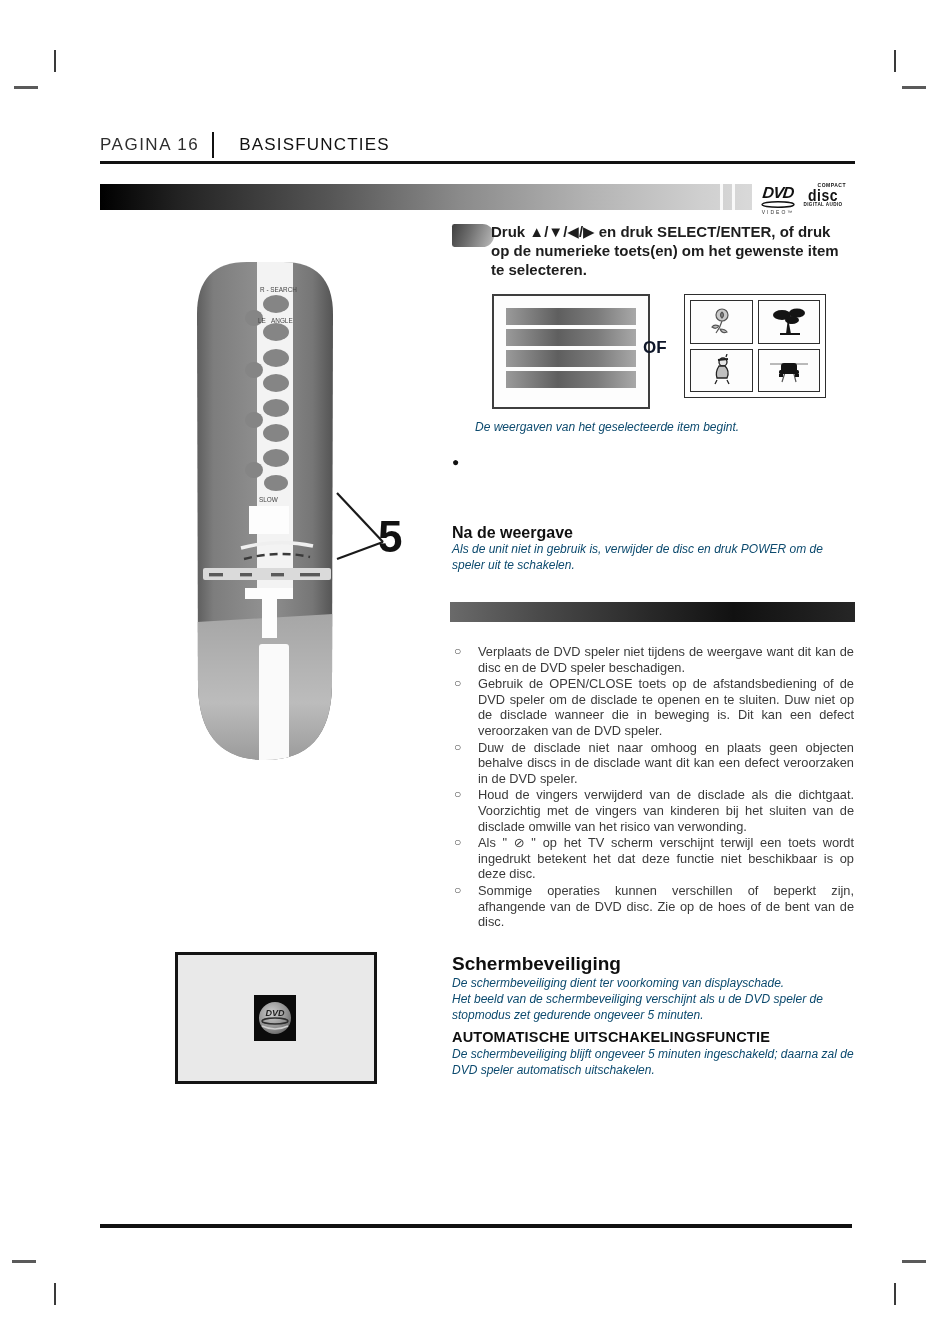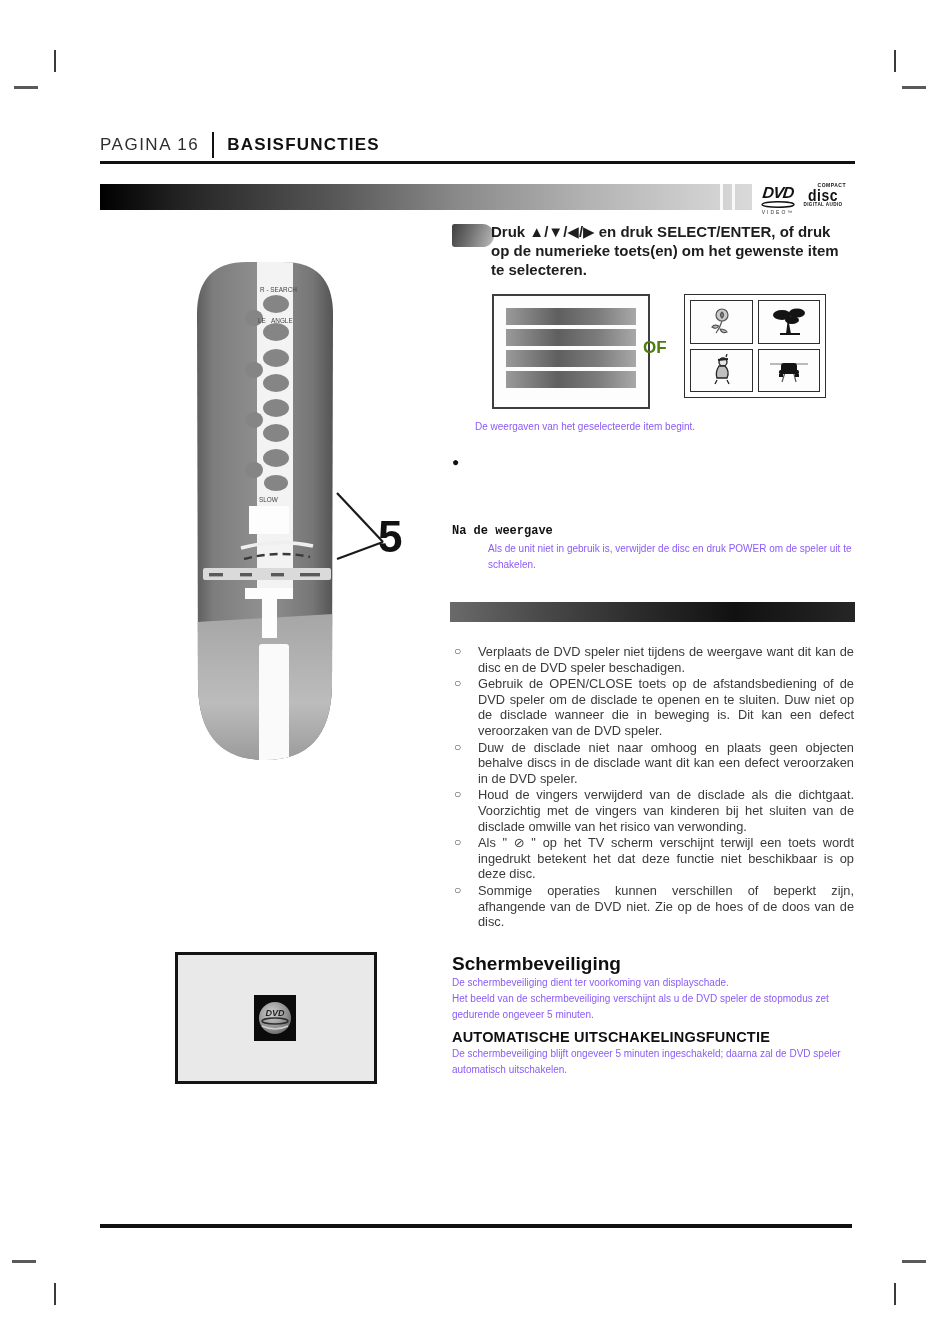--- a/index.html
+++ b/index.html
@@ -5,21 +5,21 @@
   html,body{margin:0;padding:0;background:#fff;}
   .page{position:relative;width:950px;height:1344px;background:#fff;overflow:hidden;
         font-family:"Liberation Sans","DejaVu Sans",sans-serif;color:#2b2b2b;}
   .abs{position:absolute;}
   .crop-v{width:2px;height:22px;background:#3a3a3a;}
   .crop-h{width:24px;height:3px;background:#5a5a5a;}
 
   
   .pagelabel{font-size:17px;letter-spacing:1.5px;color:#2e2e2e;}
   .hsep{width:2px;height:26px;background:#111;}
-  .sectitle{font-size:17px;font-weight:bold;letter-spacing:1.2px;color:#111;}
+  .sectitle{font-size:17px;font-weight:normal;letter-spacing:1.2px;color:#111;margin-left:12px;}
   .hrule{height:3px;background:#111;}
 
   
   .gradbar{height:26px;background:linear-gradient(90deg,#000 0%,#222 12%,#555 35%,#8a8a8a 55%,#b3b3b3 75%,#cfcfcf 92%,#d9d9d9 100%);}
   .gradbar .tick{position:absolute;top:0;width:3px;height:26px;background:#fff;opacity:.85;}
   .darkbar{height:20px;background:linear-gradient(90deg,#6a6a6a 0%,#4a4a4a 22%,#2a2a2a 48%,#111 70%,#1d1d1d 88%,#262626 100%);}
 
   
   .dvdlogo{width:44px;text-align:center;color:#111;line-height:1;}
   .dvdlogo .big{font-size:16px;font-weight:bold;font-style:italic;letter-spacing:-1px;transform:skewX(-6deg);}
@@ -30,29 +30,29 @@
   .cdlogo .bot{font-size:4.6px;font-weight:bold;letter-spacing:.4px;margin-top:1px;}
 
   
   .stepbadge{width:42px;height:23px;border-radius:3px 14px 14px 3px;
              background:linear-gradient(110deg,#3f3f3f 0%,#6d6d6d 40%,#a9a9a9 85%,#c2c2c2 100%);}
   .instruction{width:352px;font-size:15px;font-weight:bold;line-height:19px;color:#1d1d1d;}
 
   
   .menubox{width:130px;height:95px;border:2px solid #3e3e3e;background:#fdfdfd;padding:8px 12px;box-sizing:content-box;}
   .menubar{height:17px;margin:4px 0;background:linear-gradient(90deg,#9a9a9a 0%,#5f5f5f 40%,#7b7b7b 70%,#a8a8a8 100%);}
-  .orlabel{font-size:17px;font-weight:bold;color:#4d7c0f;}
+  .orlabel{font-size:17px;font-weight:bold;color:#0f172a;}
   .thumbbox{width:130px;height:92px;border:1.5px solid #2e2e2e;background:#fff;padding:5px;
             display:grid;grid-template-columns:1fr 1fr;grid-template-rows:1fr 1fr;gap:5px;}
   .thumb{border:1.2px solid #2e2e2e;background:#fdfdfd;display:flex;align-items:center;justify-content:center;}
 
   
-  .t13{font-size:10px;line-height:16px;color:#8b5cf6;}
+  .t13{font-size:12px;line-height:16px;color:#0c4a6e;font-style:italic;}
   .just{text-align:justify;}
-  .bold14{font-size:12px;font-weight:bold;color:#111;font-family:Liberation Mono, monospace;}
+  .bold14{font-size:16px;font-weight:bold;color:#111;}
   .bullet-dot{font-size:12px;color:#111;}
   .notes{list-style:none;margin:0;padding:0;width:402px;}
   .notes li{position:relative;padding-left:26px;font-size:12.8px;line-height:15.6px;color:#3a3a3a;text-align:justify;margin-bottom:1px;}
   .notes li::before{content:"○";position:absolute;left:2px;top:0;font-size:12px;color:#4a4a4a;}
   .h16{font-size:19px;font-weight:bold;color:#0f0f0f;}
   .h14{font-size:14.5px;font-weight:bold;color:#0f0f0f;letter-spacing:.2px;}
 
   
   .callout5{font-size:44px;font-weight:bold;color:#111;}
   .ssbox{width:196px;height:126px;border:3px solid #141414;background:#e9e9e9;}
@@ -156,31 +156,31 @@
           <rect x="27" y="20" width="4" height="3"></rect>
         </g>
       </svg>
     </div>
   </div>
 
   <div class="abs t13" style="left:475px;top:419px;">De weergaven van het geselecteerde item begint.</div>
   <div class="abs bullet-dot" style="left:452px;top:455px;">●</div>
 
   <div class="abs bold14" style="left:452px;top:524px;">Na de weergave</div>
-  <div class="abs t13" style="left:452px;top:541px;width:402px;margin-left:36px;">Als de unit niet in gebruik is, verwijder de disc en druk POWER om de speler uit te schakelen.</div>
+  <div class="abs t13" style="left:452px;top:541px;width:402px;">Als de unit niet in gebruik is, verwijder de disc en druk POWER om de speler uit te schakelen.</div>
 
   <div class="abs darkbar" style="left:450px;top:602px;width:405px;"></div>
 
   <ul class="abs notes" style="left:452px;top:644px;">
     <li>Verplaats de DVD speler niet tijdens de weergave want dit kan de disc en de DVD speler beschadigen.</li>
     <li>Gebruik de OPEN/CLOSE toets op de afstandsbediening of de DVD speler om de disclade te openen en te sluiten.  Duw niet op de disclade wanneer die in beweging is. Dit kan een defect veroorzaken van de DVD speler.</li>
     <li>Duw de disclade niet naar omhoog en plaats geen objecten behalve discs in de disclade want dit kan een defect veroorzaken in de DVD speler.</li>
     <li>Houd de vingers verwijderd van de disclade als die dichtgaat. Voorzichtig met de vingers van kinderen bij het sluiten van de disclade omwille van het risico van verwonding.</li>
     <li>Als " ⊘ " op het TV scherm verschijnt terwijl een toets wordt ingedrukt betekent het dat deze functie niet beschikbaar is op deze disc.</li>
-    <li>Sommige operaties kunnen verschillen of beperkt zijn, afhangende van de DVD niet. Zie op de hoes of de doos van de disc.</li>
+    <li>Sommige operaties kunnen verschillen of beperkt zijn, afhangende van de DVD disc. Zie op de hoes of de bent van de disc.</li>
   </ul>
 
   <div class="abs h16" style="left:452px;top:953px;">Schermbeveiliging</div>
   <div class="abs t13" style="left:452px;top:975px;width:404px;">De schermbeveiliging dient ter voorkoming van displayschade.</div>
   <div class="abs t13" style="left:452px;top:991px;width:404px;">Het beeld van de schermbeveiliging verschijnt als u de DVD speler  de stopmodus zet gedurende ongeveer 5 minuten.</div>
 
   <div class="abs h14" style="left:452px;top:1029px;">AUTOMATISCHE UITSCHAKELINGSFUNCTIE</div>
   <div class="abs t13" style="left:452px;top:1046px;width:404px;">De schermbeveiliging blijft ongeveer 5 minuten ingeschakeld; daarna zal de DVD speler automatisch uitschakelen.</div>
 
   <svg class="abs" style="left:183px;top:252px;" width="164" height="515" viewBox="0 0 164 515">

